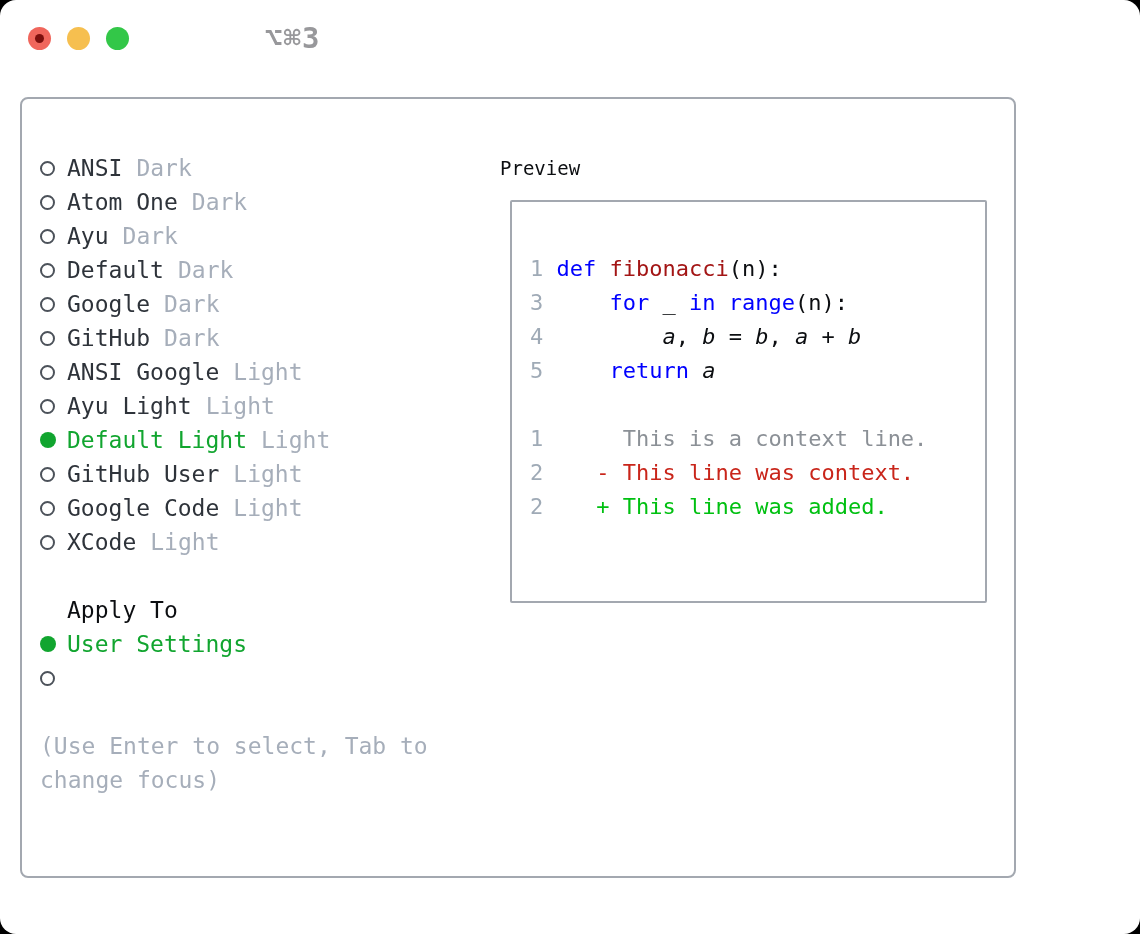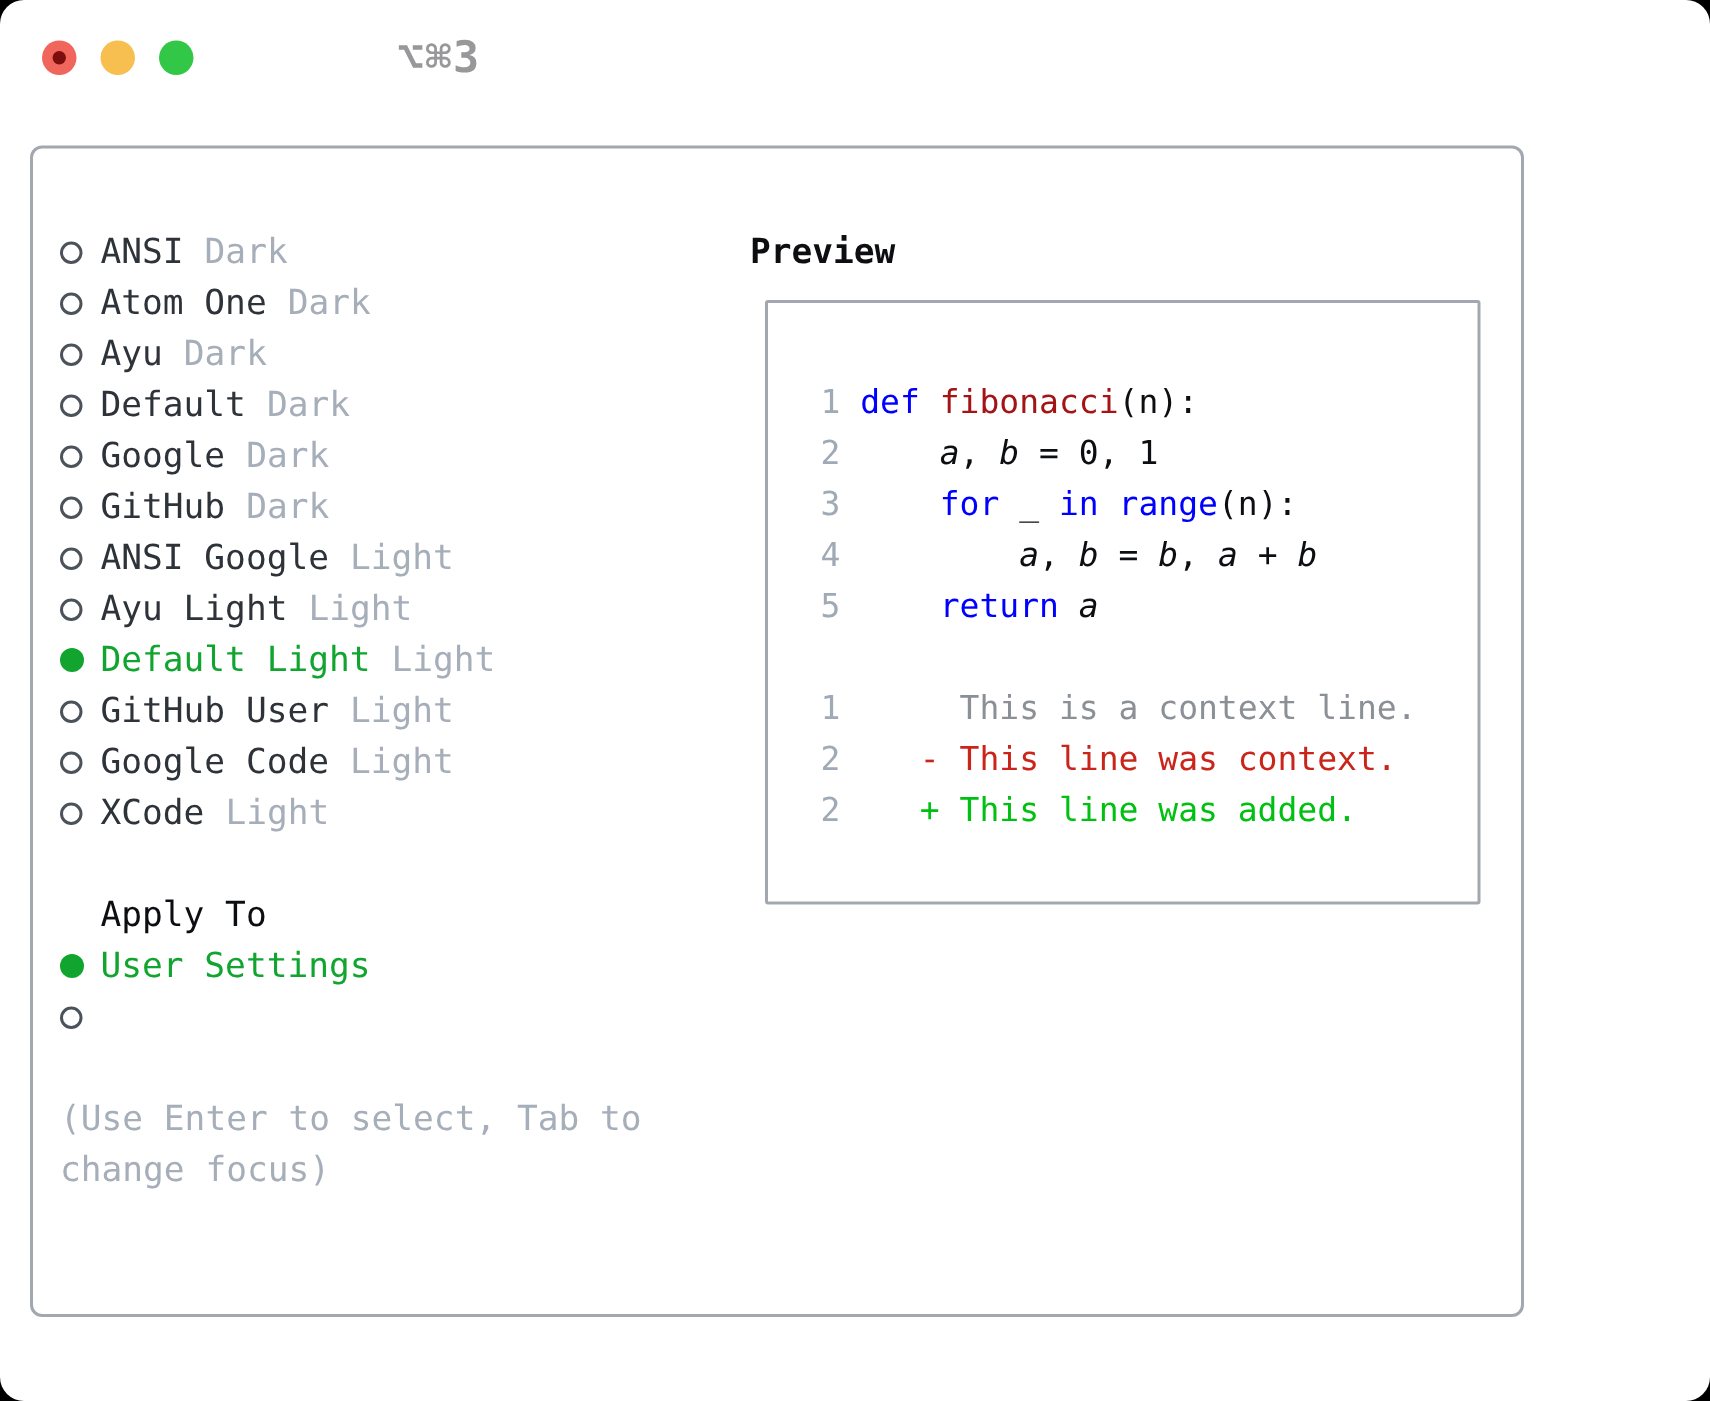--- a/index.html
+++ b/index.html
@@ -27,27 +27,27 @@
   .marker{width:27px;display:inline-flex;align-items:center;flex:0 0 27px;}
   .circle{width:15px;height:15px;border-radius:50%;border:2px solid #4c525a;display:inline-block;}
   .circle.filled{width:16px;height:16px;border:none;background:var(--selection_green,#11a52f);}
   .name{color:var(--text_dark,#2e333a);white-space:pre;}
   .option.selected .name{color:var(--selection_green,#11a52f);}
   .variant{color:var(--muted_gray,#a6aeba);margin-left:14px;}
   .spacer{height:34px;}
   .sub-heading{color:#0c0e11;margin-left:27px;}
   .help{color:var(--muted_gray,#a6aeba);width:432px;white-space:normal;line-height:34px;}
   
-  .preview-title{position:absolute;left:478px;top:52px;height:34px;line-height:34px;font-size:23px;font-weight:bold;color:#0c0e11;}
+  .preview-title{position:absolute;left:478px;top:52px;height:34px;line-height:34px;font-size:19px;font-weight:normal;color:#0c0e11;}
   .preview-box{
     position:absolute;left:488px;top:101px;width:477px;height:403px;
     border:2px solid var(--border_gray,#a3a8b0);border-radius:2px;background:#fff;
   }
   .code{padding:50px 0 0 18px;font-size:22px;line-height:34px;}
-  .code-line{white-space:pre;height:34px;margin-left:17px;}
+  .code-line{white-space:pre;height:34px;}
   .lineno{color:var(--line_number_gray,#9faab6);}
   .kw{color:var(--keyword_blue,#0000ff);}
   .fn{color:var(--function_red,#a31515);}
   .plain{color:#0c0e11;}
   .var{color:#0c0e11;font-style:italic;}
   .ctx{color:var(--context_gray,#8b9096);}
   .del{color:var(--deleted_red,#c9251a);}
   .add{color:var(--added_green,#00c011);}
 </style>
 </head>
@@ -89,21 +89,20 @@
         </div>
       <div class="spacer"></div>
       <div class="help">(Use Enter to select, Tab to change focus)</div>
     </div>
 
     <div class="preview-title">Preview</div>
 
     <div class="preview-box">
       <div class="code">
           <div class="code-line"><span class="lineno">1 </span><span class="kw">def</span><span class="plain"> </span><span class="fn">fibonacci</span><span class="plain">(n):</span></div>
-          <div class="code-line"><span class="lineno">2 </span><span class="plain">    </span><span class="var">a</span><span class="plain">, </span><span class="var">b</span><span class="plain"> = 0, 1</span></div>
           <div class="code-line"><span class="lineno">3 </span><span class="plain">    </span><span class="kw">for</span><span class="plain"> _ </span><span class="kw">in</span><span class="plain"> </span><span class="kw">range</span><span class="plain">(n):</span></div>
           <div class="code-line"><span class="lineno">4 </span><span class="plain">        </span><span class="var">a</span><span class="plain">, </span><span class="var">b</span><span class="plain"> = </span><span class="var">b</span><span class="plain">, </span><span class="var">a</span><span class="plain"> + </span><span class="var">b</span></div>
           <div class="code-line"><span class="lineno">5 </span><span class="plain">    </span><span class="kw">return</span><span class="plain"> </span><span class="var">a</span></div>
           <div class="code-line"><span class="lineno">  </span></div>
           <div class="code-line"><span class="lineno">1 </span><span class="ctx">     This is a context line.</span></div>
           <div class="code-line"><span class="lineno">2 </span><span class="del">   - This line was context.</span></div>
           <div class="code-line"><span class="lineno">2 </span><span class="add">   + This line was added.</span></div>
         </div>
     </div>
 

